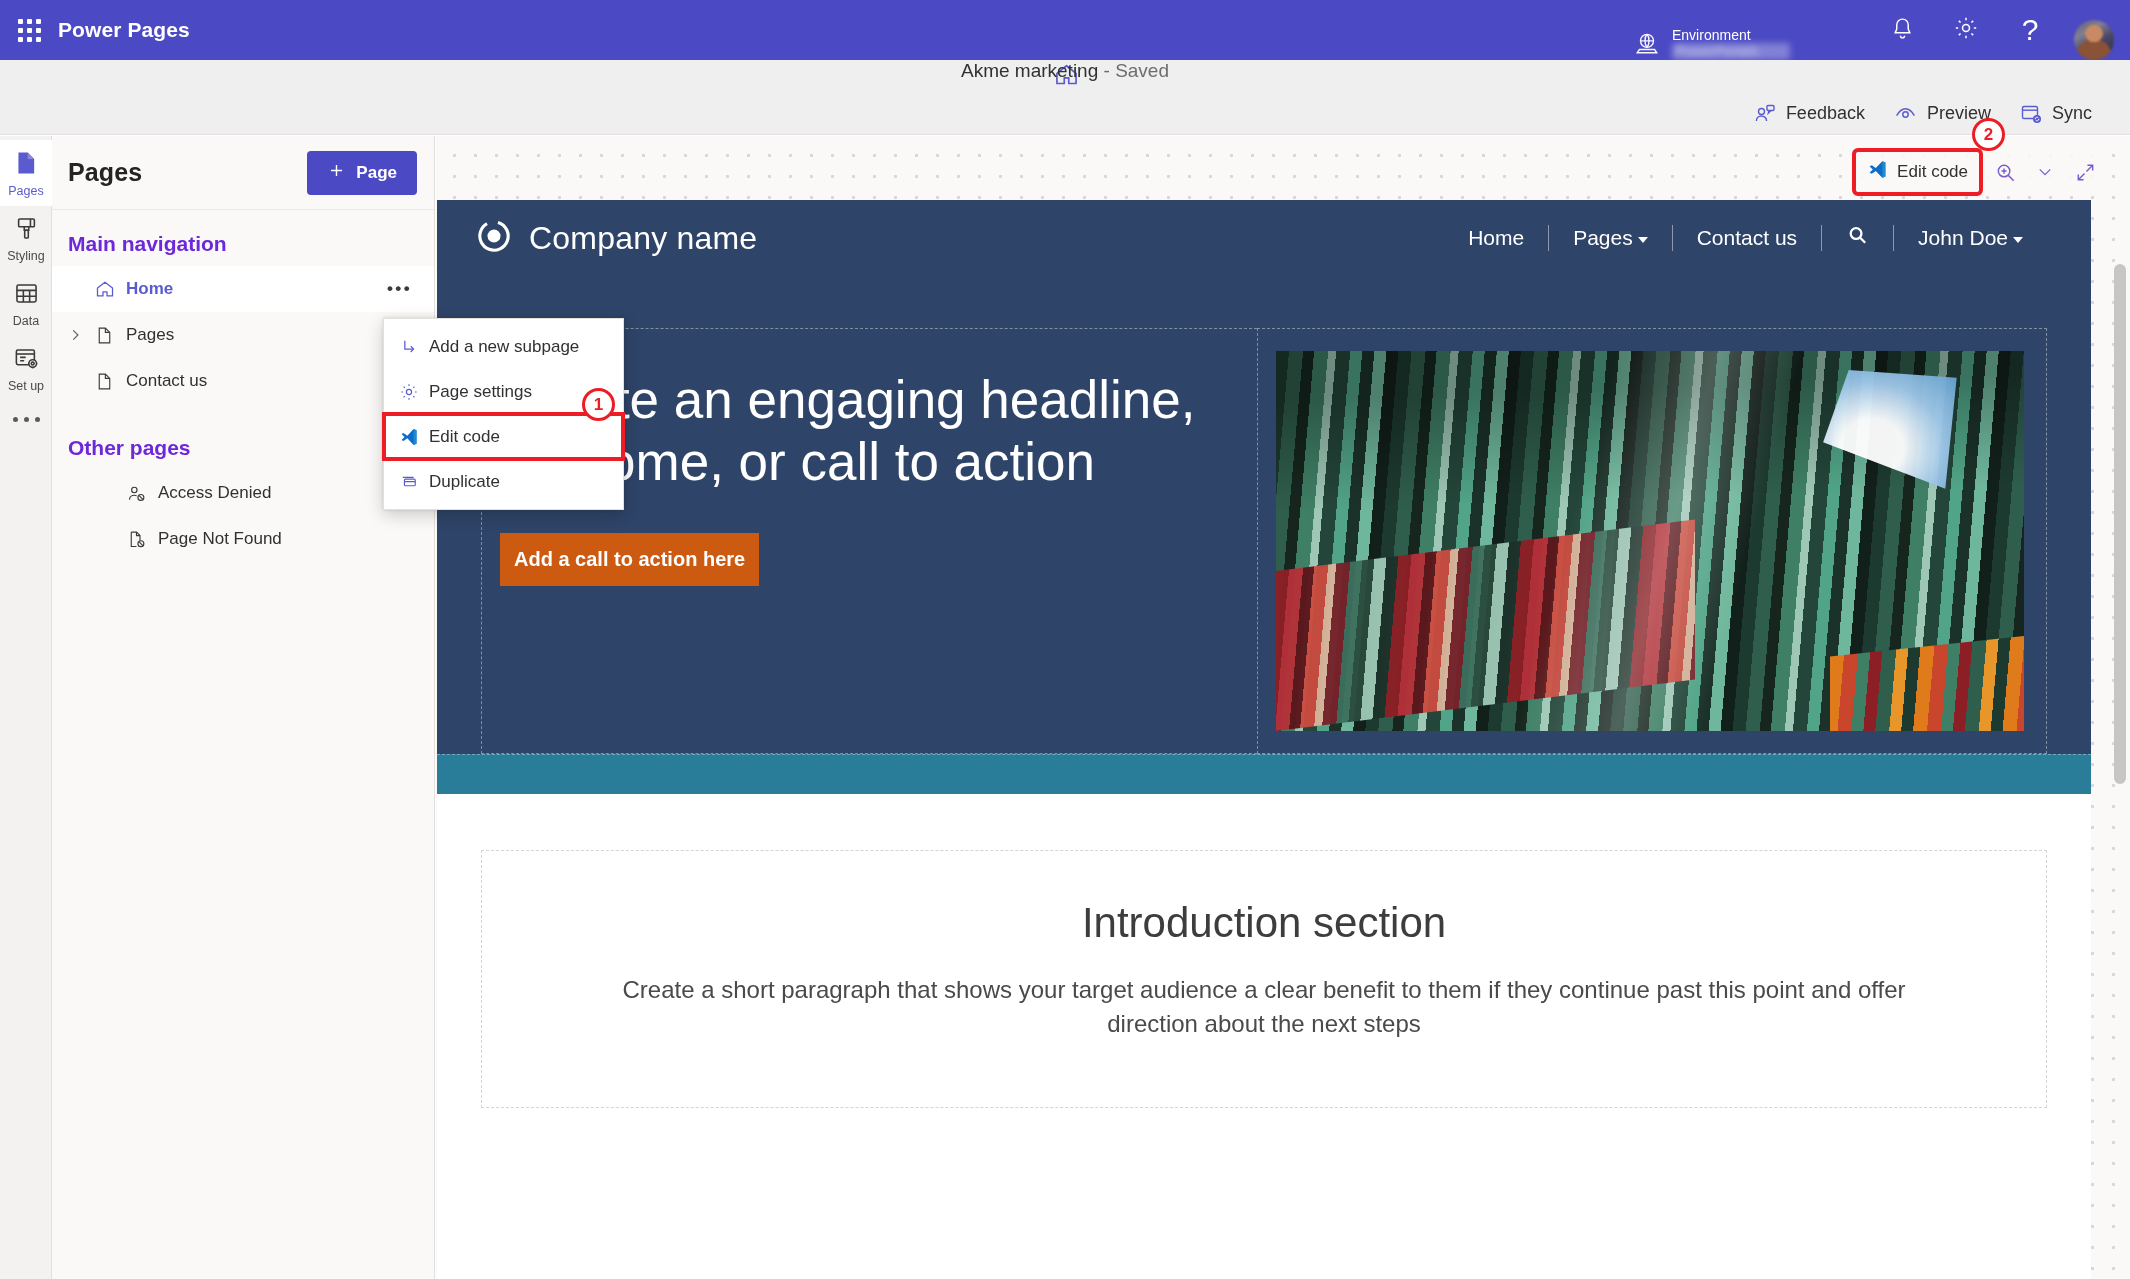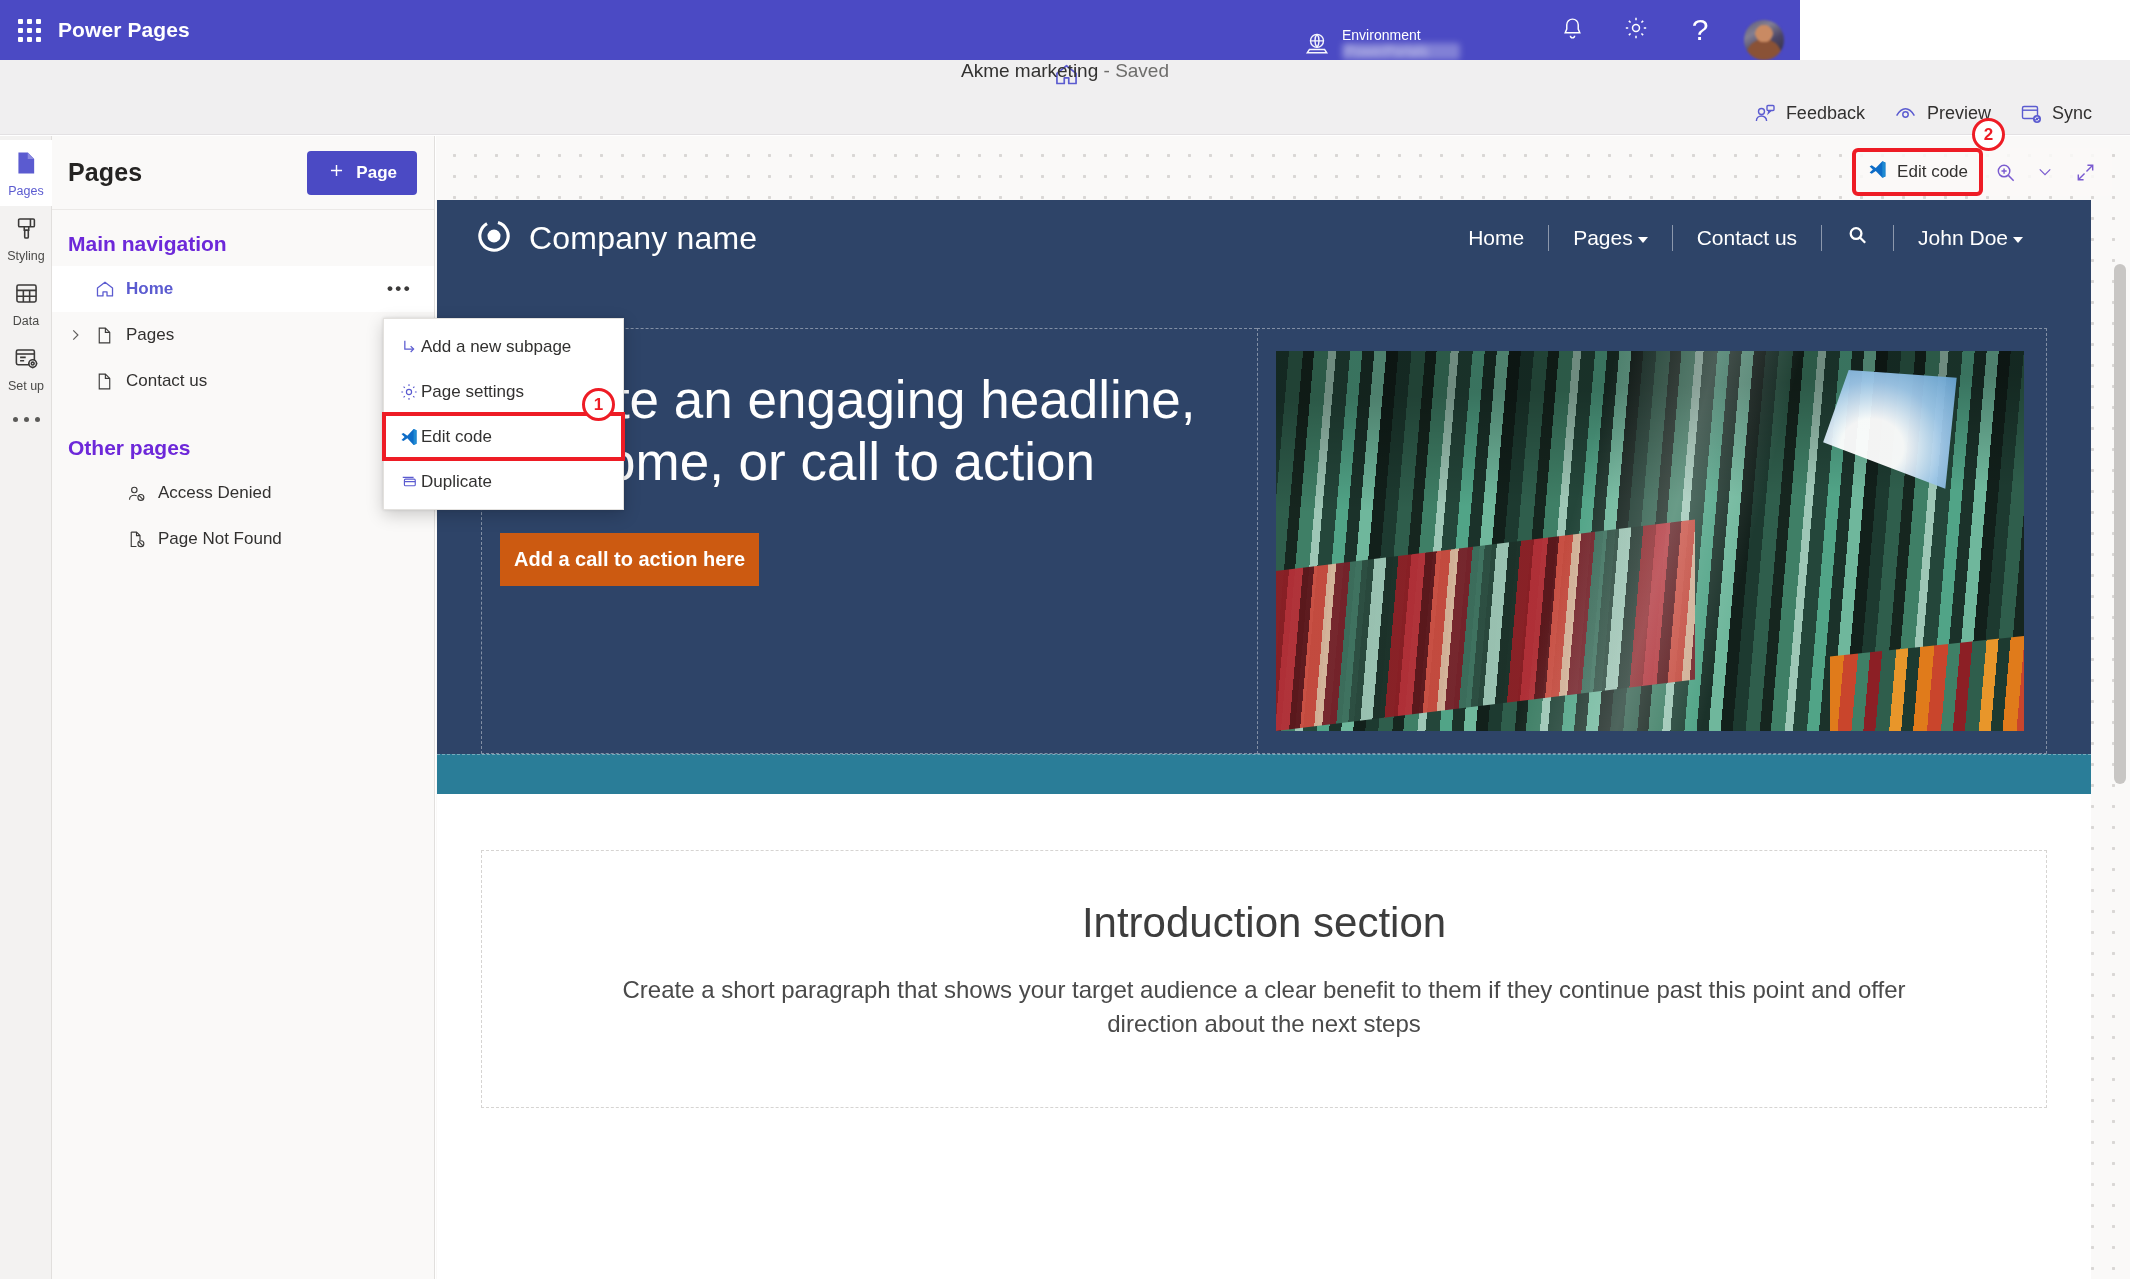--- a/index.html
+++ b/index.html
@@ -5,21 +5,21 @@
   * { box-sizing: border-box; margin: 0; padding: 0; }
   html, body {
     width: 2130px; height: 1279px;
     overflow: hidden;
     font-family: "Liberation Sans", sans-serif;
     background: #ffffff;
   }
 
   
   .suite-bar {
-    position: absolute; top: 0; left: 0; width: 1800px; height: 60px;
+    position: absolute; top: 0; left: 0; width: 2130px; height: 60px;
     background: #4b4ac4;
     display: flex; align-items: center;
   }
   .waffle {
     width: 58px; height: 60px;
     display: flex; align-items: center; justify-content: center;
     cursor: pointer;
   }
   .waffle-grid {
     display: grid; grid-template-columns: repeat(3, 5px);
@@ -132,21 +132,21 @@
   .other-row .t-icon { width: 32px; display: flex; align-items: center; }
 
   
   .ctx-menu {
     position: absolute; left: 383px; top: 318px; width: 241px;
     background: #ffffff; border: 1px solid #e3e1de;
     box-shadow: 0 5px 16px rgba(0,0,0,.19), 0 0 3px rgba(0,0,0,.12);
     z-index: 60; padding: 5px 0;
   }
   .ctx-item {
-    display: flex; align-items: center; gap: 2px; height: 45px;
+    display: flex; align-items: center; gap: 10px; height: 45px;
     padding: 0 14px; font-size: 17px; color: #323130; cursor: pointer;
   }
   .ctx-item .cx { width: 21px; display: flex; align-items: center; justify-content: center; }
   .ctx-item.highlight {
     outline: 4px solid #ee1c25; outline-offset: -2px;
     position: relative; z-index: 2; background: #fff;
   }
 
   
   .badge {

